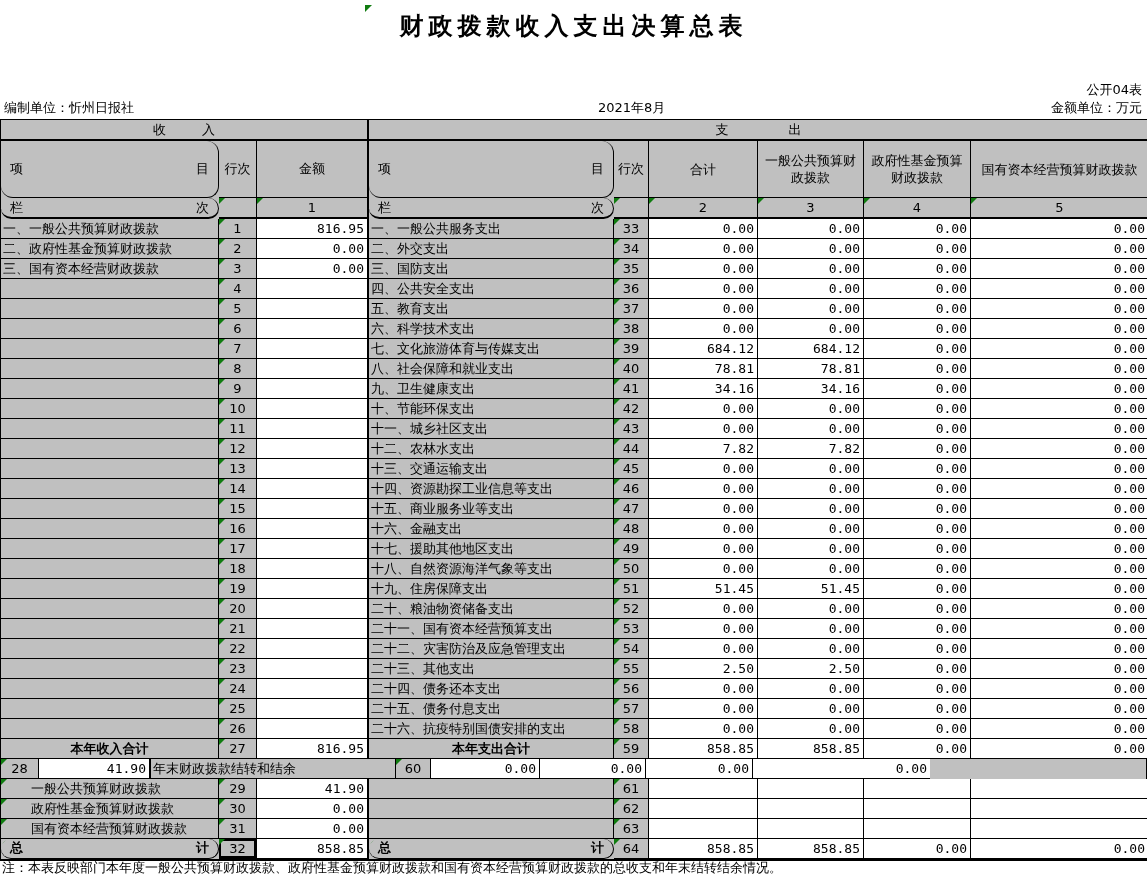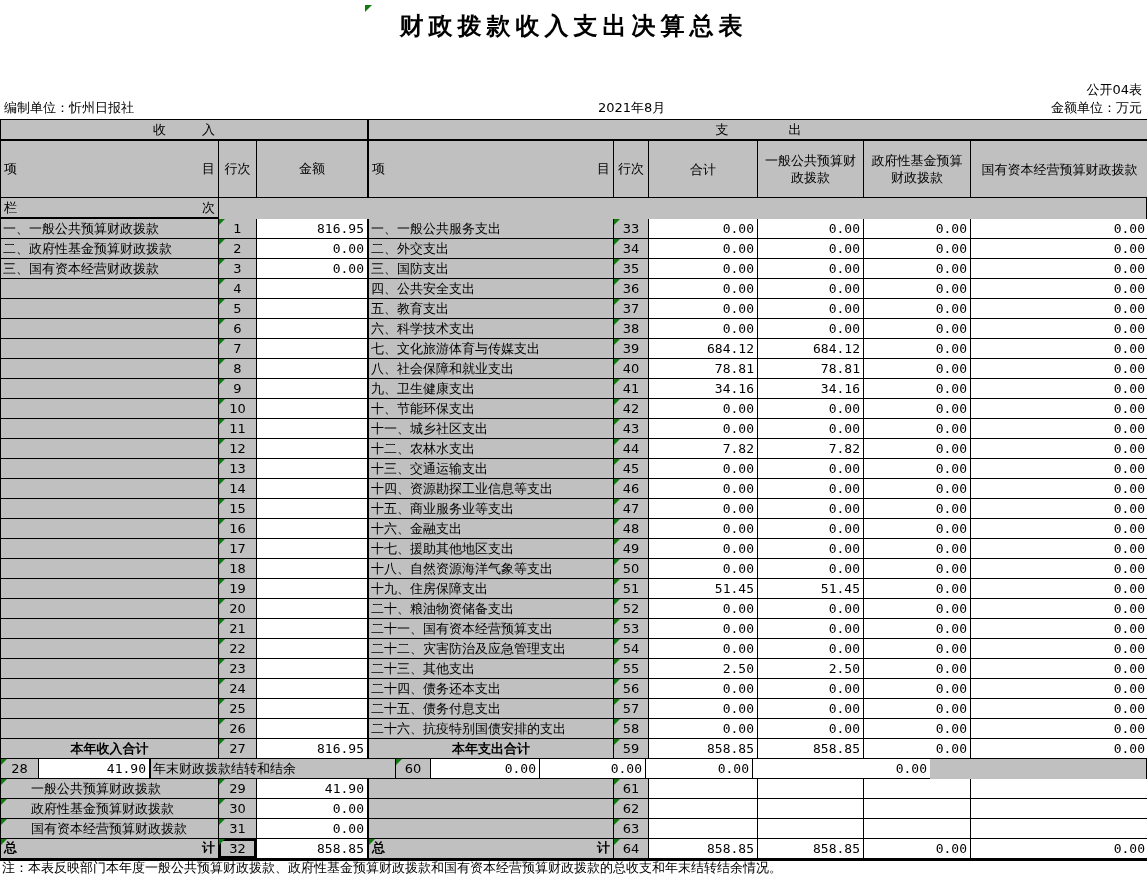--- a/index.html
+++ b/index.html
@@ -15,38 +15,38 @@
   .code  { top: 81px; right: 5px; }
   .prep  { top: 99px; left: 4px; }
   .period{ top: 99px; left: 598px; }
   .unit  { top: 99px; right: 5px; }
 
   .tbl { position: absolute; top: 119px; left: 0; width: 1147px;
     border: 1px solid #000; border-bottom-width: 2px; background: #c0c0c0; }
   .row { display: flex; height: 20px; }
   .bandrow { height: 21px; }
   .hrow { height: 57px; }
-  .idxrow { height: 21px; flex-direction: column; }
+  .idxrow { height: 21px; }
   .cell { position: relative; flex-shrink: 0; overflow: hidden; background: #c0c0c0;
     border-right: 1px solid #000; border-bottom: 1px solid #000;
     display: flex; align-items: center; font-size: 13px; }
   .thickb { border-bottom-width: 2px; }
   .sep { border-right-width: 2px; text-align: right; }
   .last { border-right: none; }
 
   
   .ci0{width:218px} .ci1{width:38px} .ci2{width:112px}
   .ce0{width:245px} .ce1{width:35px} .ce2{width:109px} .ce3{width:106px} .ce4{width:107px} .ce5{width:177px}
   .bi{width:368px} .be{width:779px}
 
   .band { justify-content: center; letter-spacing: 36px; padding-left: 36px; }
   .band-e { letter-spacing: 60px; padding-left: 60px; }
   .ctr { justify-content: center; text-align: center; }
   .hwrap { line-height: 17px; padding: 0 4px; }
-  .jtext { display: block; text-align: justify; text-align-last: justify; padding: 0 3px; }
+  .jtext { display: block; text-align: justify; text-align-last: justify; padding: 0 9px; border-radius: 12px; }
   .jh { line-height: 55px; }
   .ji { line-height: 19px; }
   .lbl { padding-left: 2px; }
   .indent { padding-left: 30px; }
   .sum { justify-content: center; font-weight: bold; padding-left: 0; }
   .grand { font-weight: bold; line-height: 18px; }
   .num { background: #fff; justify-content: flex-end; padding-right: 3px;
     font-family: "DejaVu Sans Mono","Liberation Mono",monospace; }
   .rowno { justify-content: center; padding: 0; }
   .tri::before { content:""; position:absolute; left:0; top:0; width:0; height:0;

